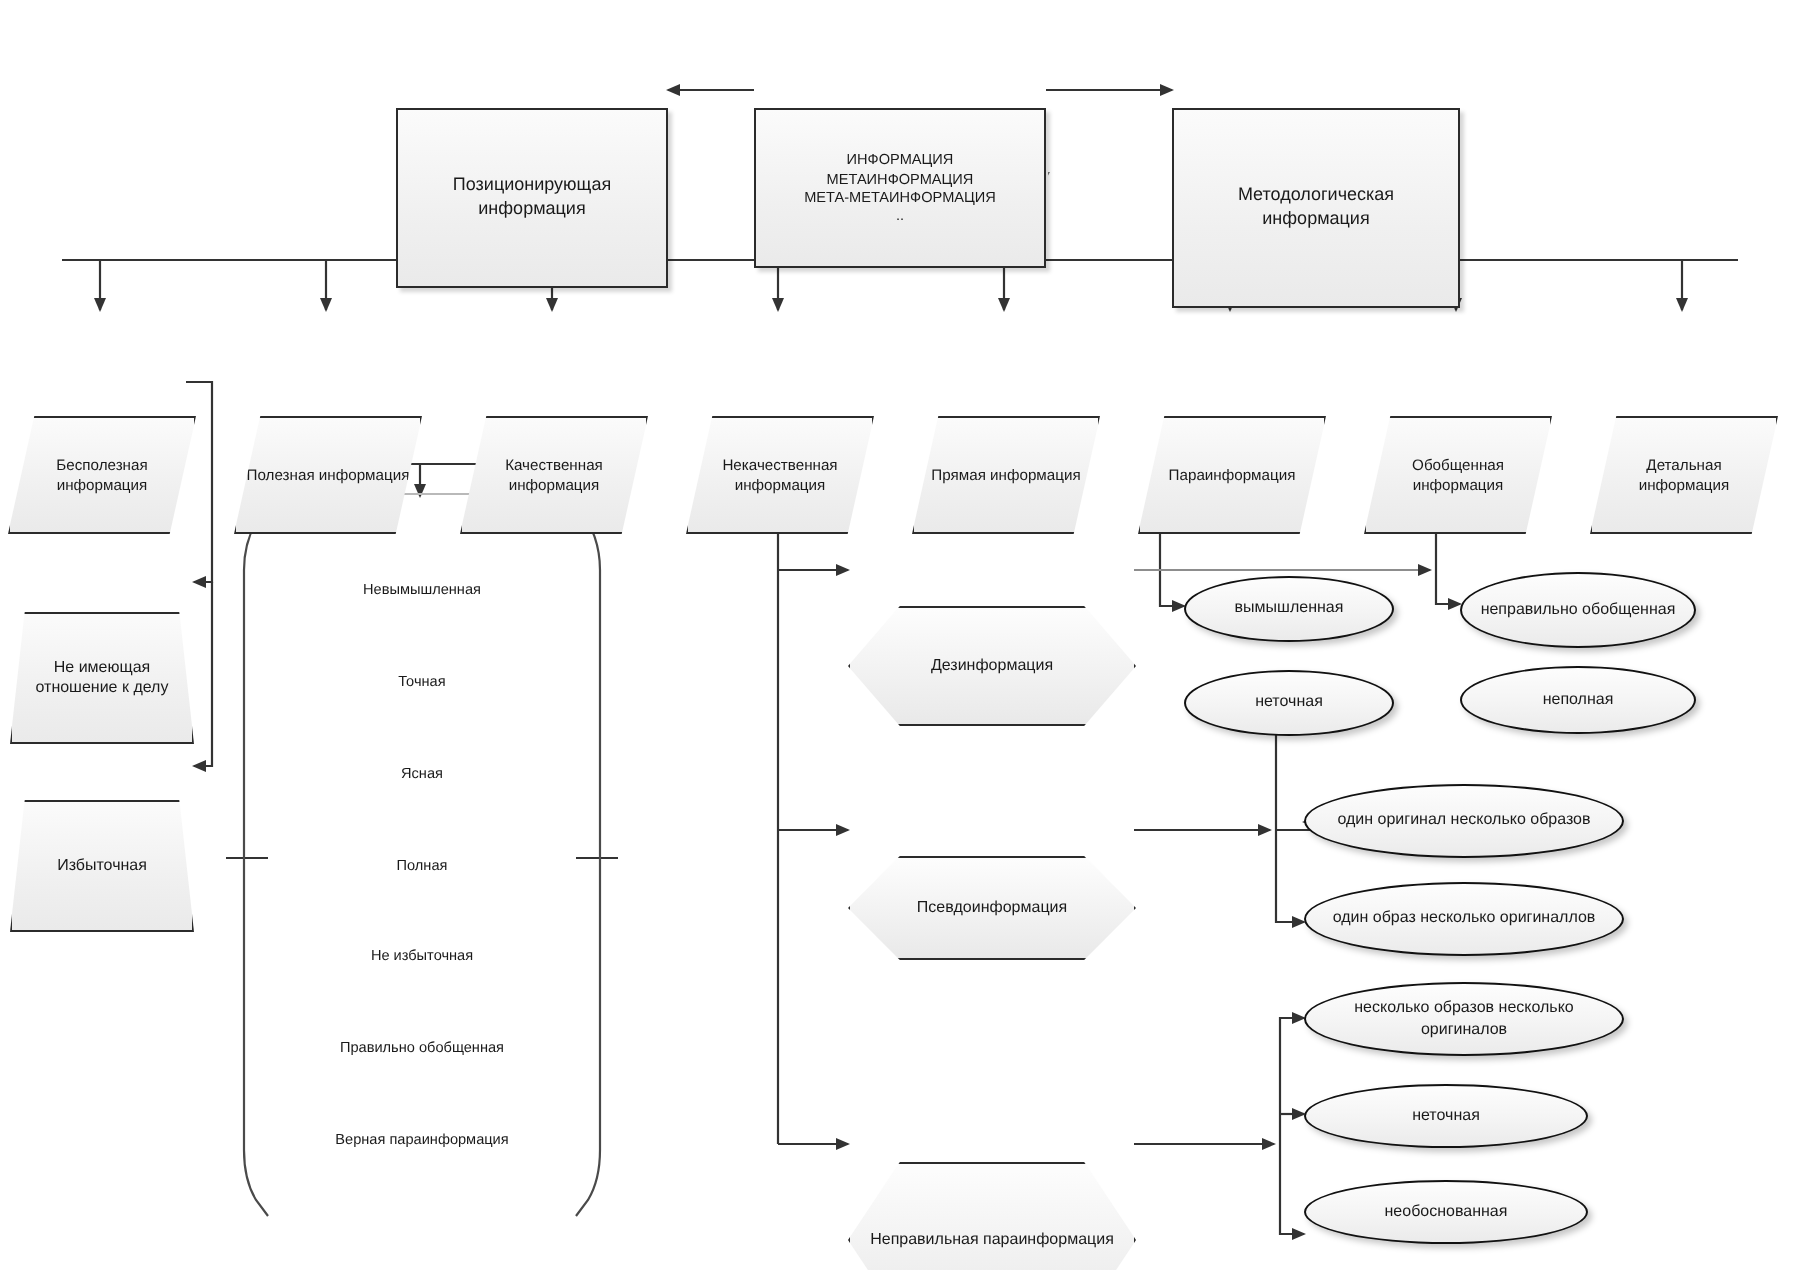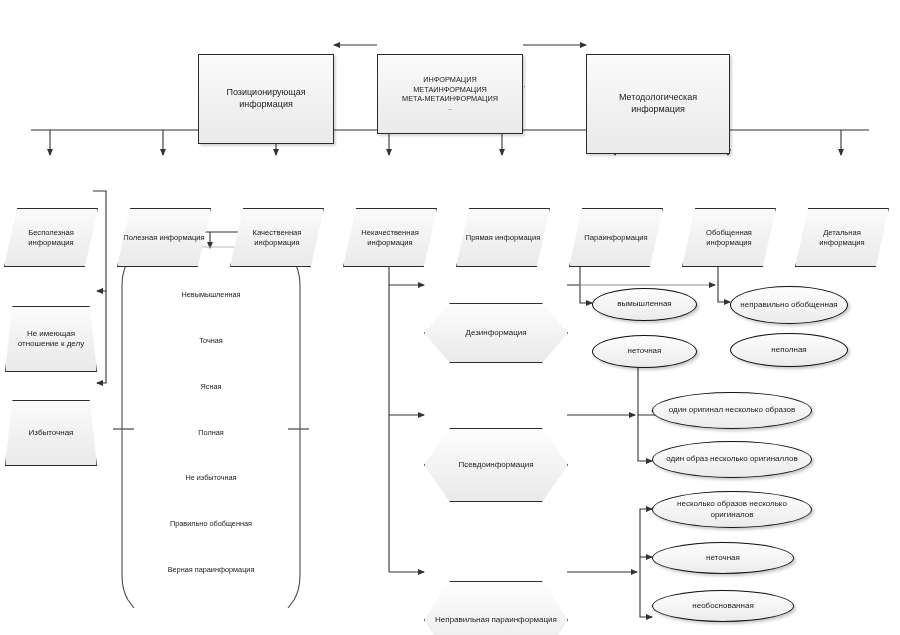--- a/index.html
+++ b/index.html
@@ -231,21 +231,21 @@
     <div>Ясная</div>
     <div>Полная</div>
     <div>Не избыточная</div>
     <div>Правильно обобщенная</div>
     <div>Верная параинформация</div>
   </div>
 
   <div class="node hex fs8" style="left:424px; top:255px; width:144px; height:60px;">
     <span>Дезинформация</span>
   </div>
-  <div class="node hex fs8" style="left:424px; top:380px; width:144px; height:74px;">
+  <div class="node hex fs8" style="left:424px; top:380px; width:144px; height:52px;">
     <span>Псевдоинформация</span>
   </div>
   <div class="node hex fs8" style="left:424px; top:533px; width:144px; height:78px;">
     <span>Неправильная параинформация</span>
   </div>
 
   <div class="node ell fs8" style="left:592px; top:240px; width:105px; height:33px;">
     <span>вымышленная</span>
   </div>
   <div class="node ell fs8" style="left:592px; top:287px; width:105px; height:33px;">

